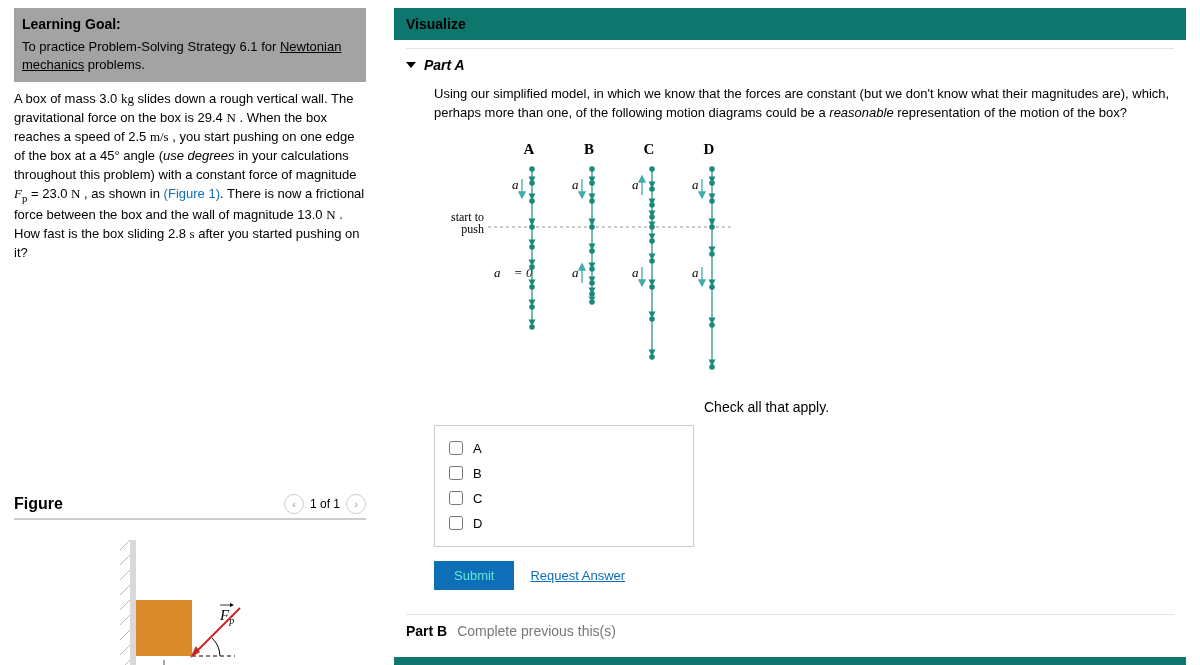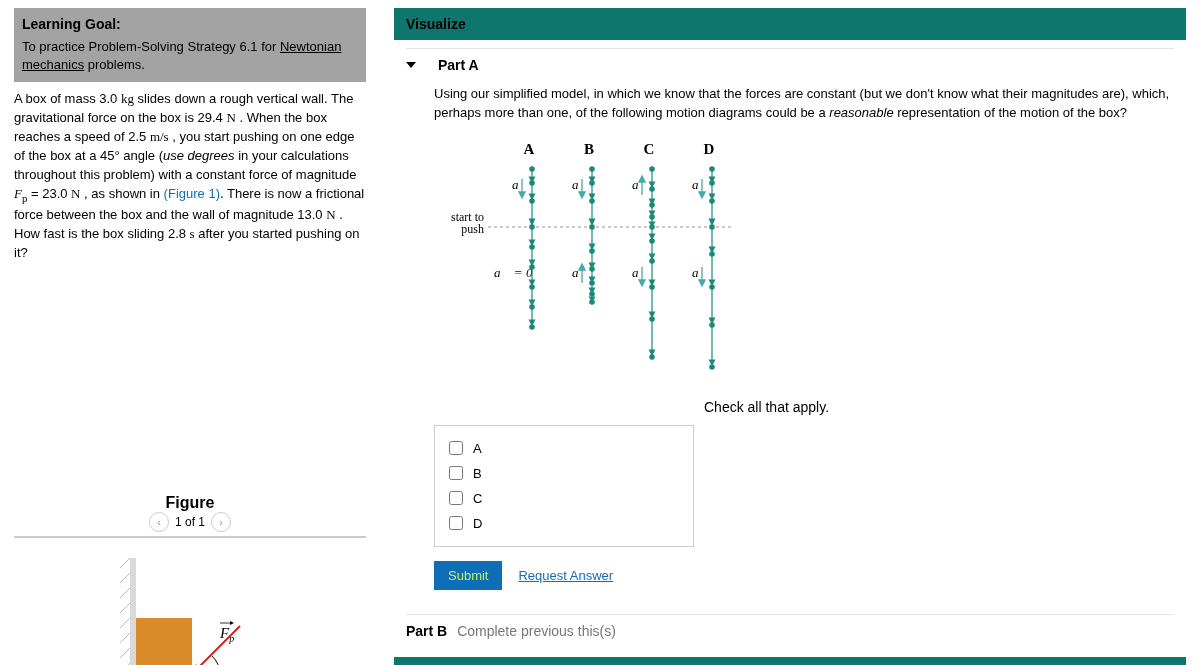--- a/index.html
+++ b/index.html
@@ -7,37 +7,37 @@
     .container { display: flex; width: 1200px; }
     .left-panel { width: 380px; padding: 8px 14px; }
     .right-panel { flex: 1; padding: 8px 14px; }
     .learning-goal-box { background: #a3a3a3; padding: 8px; margin-bottom: 4px; }
     .learning-goal-title { font-weight: bold; font-size: 14px; margin-bottom: 6px; }
     .learning-goal-text { font-size: 13px; line-height: 1.4; }
     .link { color: #000; text-decoration: underline; }
     .problem-text { font-size: 13px; line-height: 1.45; padding: 4px 0 18px 0; }
     .italic { font-style: italic; }
     .figure-link { color: #0e6eb8; }
-    .figure-header { display: flex; align-items: center; justify-content: space-between; border-bottom: 2px solid #ccc; padding: 4px 0; margin-top: 210px; flex-direction: column; }
+    .figure-header { display: flex; align-items: center; justify-content: space-between; border-bottom: 2px solid #ccc; padding: 4px 0; margin-top: 210px; }
     .figure-title { font-weight: bold; font-size: 16px; }
     .figure-nav { display: flex; align-items: center; gap: 6px; font-size: 12px; }
     .nav-circle { display: inline-flex; align-items: center; justify-content: center; width: 20px; height: 20px; border: 1px solid #ccc; border-radius: 50%; color: #999; font-size: 11px; cursor: pointer; }
     .figure-body { padding: 20px 0; display: flex; justify-content: center; }
     .section-bar { background: #0f766e; padding: 8px 12px; font-weight: bold; font-size: 14px; margin-bottom: 8px; }
-    .part-header { display: flex; align-items: center; gap: 22px; padding: 8px 12px 12px 12px; font-weight: bold; font-size: 14px; }
+    .part-header { display: flex; align-items: center; gap: 8px; padding: 8px 12px 12px 12px; font-weight: bold; font-size: 14px; font-style: italic; }
     .caret { width: 0; height: 0; border-left: 5px solid transparent; border-right: 5px solid transparent; border-top: 6px solid #000; }
     .part-body { padding: 0 12px 0 40px; }
     .question-text { font-size: 13px; line-height: 1.45; margin-bottom: 12px; max-width: 795px; }
     .diagram-box { background: #fff; padding: 4px 0 8px 0; }
     .instruction { font-weight: normal; font-size: 14px; margin: 4px 0 10px 270px; }
     .options-box { border: 1px solid #ccc; width: 260px; padding: 10px 0; margin-bottom: 14px; }
     .option-row { display: flex; align-items: center; gap: 10px; padding: 5px 14px; font-size: 13px; }
     .option-row input { width: 14px; height: 14px; }
     .submit-row { display: flex; align-items: center; gap: 16px; margin-bottom: 24px; }
-    .submit-btn { background: #0e6eb8; color: #bef264; border: none; padding: 7px 14px; font-size: 13px; cursor: pointer; }
+    .submit-btn { background: #0e6eb8; color: #5eead4; border: none; padding: 7px 20px; font-size: 13px; cursor: pointer; }
     .request-link { color: #0e6eb8; text-decoration: underline; font-size: 13px; cursor: pointer; }
     .part-b-row { padding: 8px 12px 18px 12px; font-size: 14px; }
     .part-b-label { font-weight: bold; }
     .part-b-text { color: #777; margin-left: 6px; }
     .unit { font-family: "Times New Roman", serif; }
     .var { font-family: "Times New Roman", serif; font-style: italic; }
     hr.light { border: none; border-top: 1px solid #e4e4e4; margin: 0 12px; }
   </style>
 </head>
 <body>

